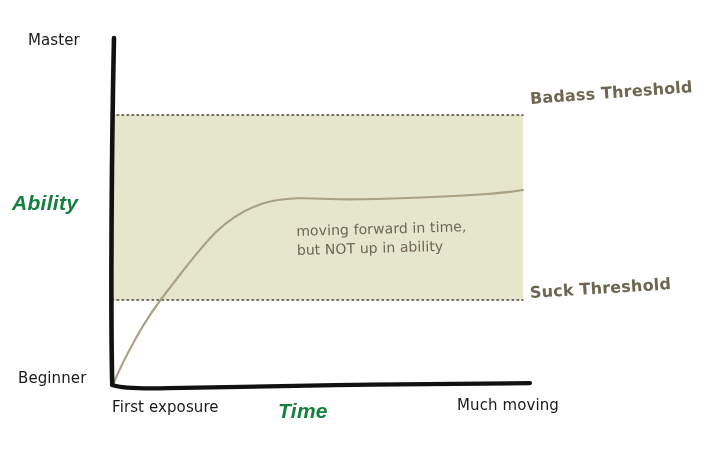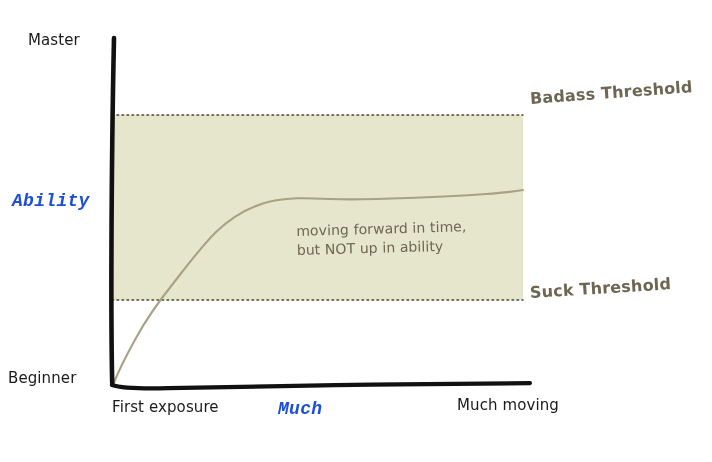--- a/index.html
+++ b/index.html
@@ -29,25 +29,25 @@
   .axis-tick-label {
     position: absolute;
     font-family: "DejaVu Sans", sans-serif;
     font-size: 15px;
     color: #1a1a1a;
     white-space: nowrap;
     letter-spacing: 0.1px;
   }
   .axis-title {
     position: absolute;
-    font-family: Liberation Mono, monospace;
-    font-size: 18px;
+    font-family: Liberation Sans, sans-serif;
+    font-size: 21px;
     font-weight: bold;
     font-style: italic;
-    color: #1d4ed8;
+    color: #15803d;
     white-space: nowrap;
     letter-spacing: 0.3px;
   }
   .hand-label {
     position: absolute;
     font-family: "DejaVu Sans", sans-serif;
     font-size: 16px;
     font-weight: bold;
     color: #6e6552;
     white-space: nowrap;
@@ -61,21 +61,21 @@
     line-height: 1.35;
     white-space: nowrap;
     letter-spacing: 0.1px;
   }
   .annotation .anno-line {
     display: block;
   }
 
   
   #label-master       { left: 28px;  top: 31px; }
-  #label-beginner     { left: 8px;  top: 369px; }
+  #label-beginner     { left: 18px;  top: 369px; }
   #label-ability      { left: 12px;  top: 191px; }
   #label-time         { left: 278px; top: 399px; }
   #label-first-exposure { left: 112px; top: 398px; text-align: right; }
   #label-much-later   { left: 457px; top: 396px; }
 
   #label-badass {
     left: 530px;
     top: 89px;
     transform: rotate(-4.2deg);
     transform-origin: left center;
@@ -129,21 +129,21 @@
   <div class="axis-tick-label" id="label-master">Master</div>
 
   <div class="axis-tick-label" id="label-beginner">Beginner</div>
 
   <div class="axis-tick-label" id="label-first-exposure">First exposure</div>
 
   <div class="axis-tick-label" id="label-much-later">Much moving</div>
 
   <div class="axis-title" id="label-ability">Ability</div>
 
-  <div class="axis-title" id="label-time">Much</div>
+  <div class="axis-title" id="label-time">Time</div>
 
   <div class="hand-label" id="label-badass">Badass Threshold</div>
 
   <div class="hand-label" id="label-suck">Suck Threshold</div>
 
   <div class="annotation" id="annotation-block">
     <span class="anno-line">moving forward in time,</span>
     <span class="anno-line">but NOT up in ability</span>
   </div>
 

